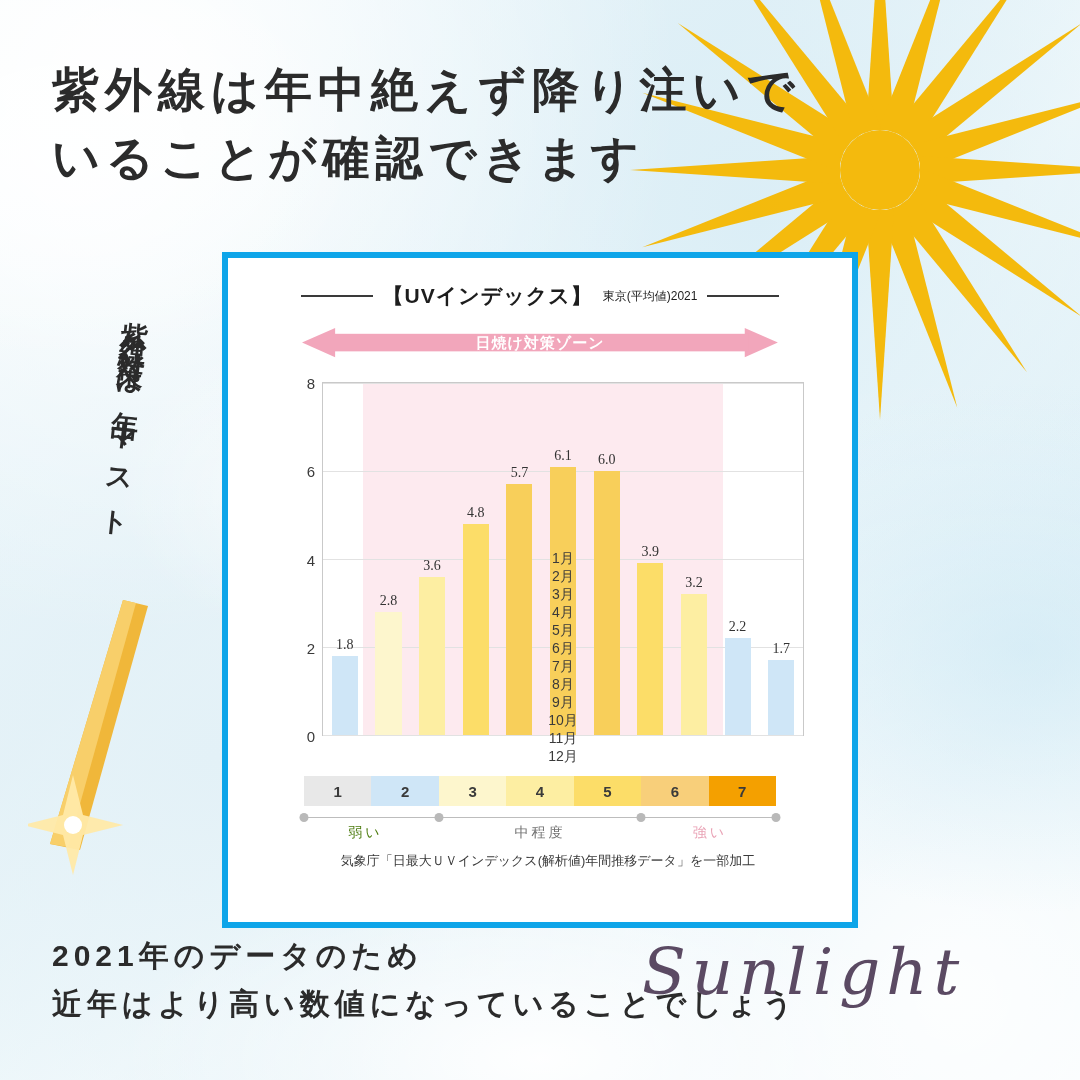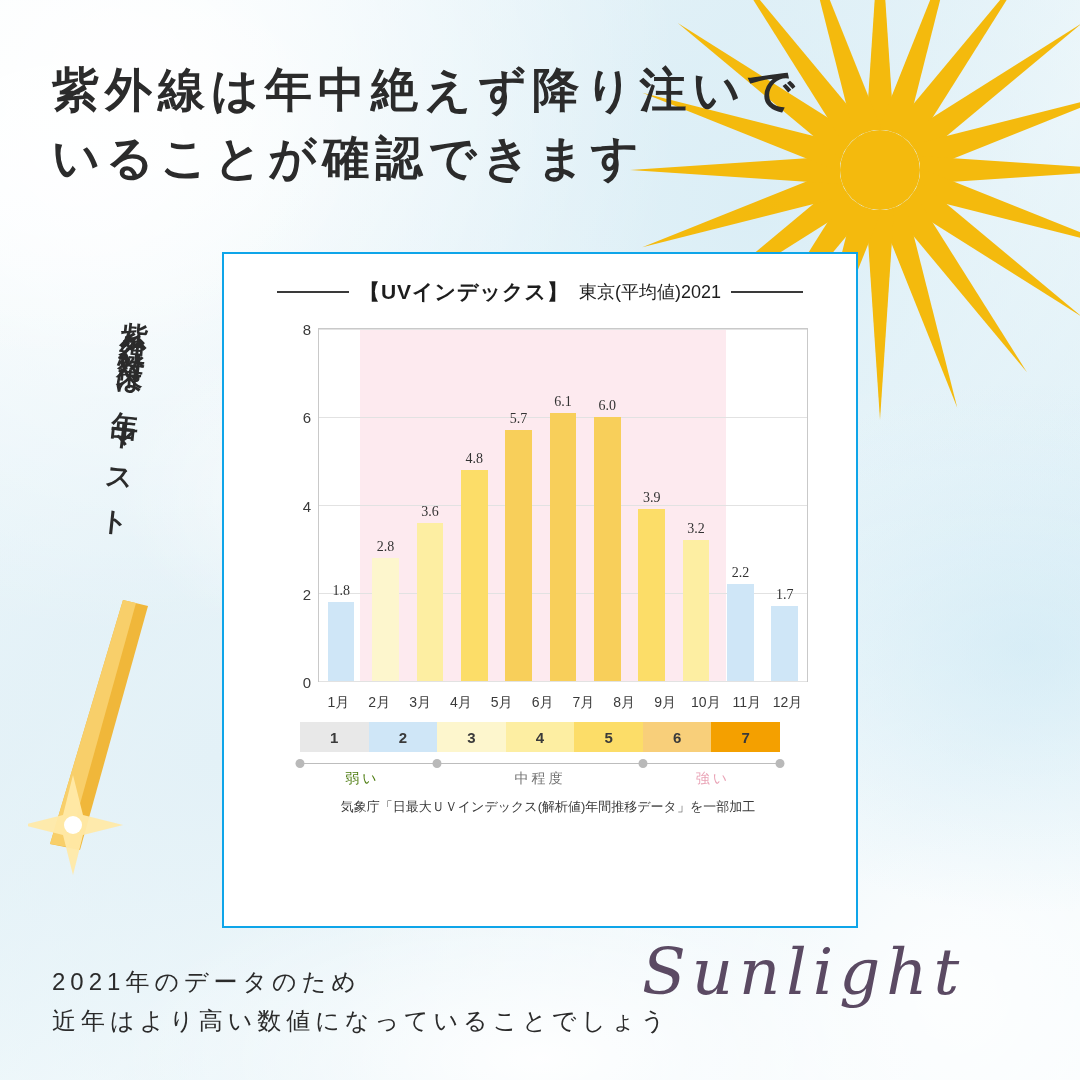--- a/index.html
+++ b/index.html
@@ -35,57 +35,57 @@
     position:absolute; left:120px; top:300px;
     writing-mode:vertical-rl; text-orientation:upright;
     font-size:27px; font-weight:bold; color:#2b2b2b; letter-spacing:10px;
     transform:rotate(6deg); transform-origin:top center;
   }
 
   .ribbon { position:absolute; left:28px; top:600px; width:150px; height:280px; pointer-events:none; }
 
   .card {
     position:absolute; left:222px; top:252px; width:636px; height:676px;
-    background:#ffffff; border:2px solid #0ea5e9;
+    background:#ffffff; border:6px solid #0ea5e9;
   }
   .card-title { display:flex; align-items:center; justify-content:center; gap:10px; margin-top:24px; }
   .rule { width:72px; height:2px; background:#3a3a3a; }
   .ttl-main { font-size:21px; font-weight:bold; color:#1d1d1d; letter-spacing:1px; }
-  .ttl-sub { font-size:18px; color:#1d1d1d; }
+  .ttl-sub { font-size:12px; color:#1d1d1d; }
 
   .zone-bar { position:relative; margin:16px 74px 0 74px; height:34px; }
   .zone-arrow { position:absolute; inset:0; }
   .zone-label {
     position:absolute; inset:0; display:flex; align-items:center; justify-content:center;
     font-size:15px; color:#ffffff; font-weight:bold; letter-spacing:1px;
   }
 
   .plot { position:relative; margin:14px 34px 0 34px; height:400px; }
   .plot-inner { position:absolute; left:60px; right:14px; top:8px; bottom:38px; border:1px solid #c9c9c9; background:#fff; }
   .pink-band { position:absolute; top:0; bottom:0; background:#fdeaef; }
   .gridline { position:absolute; left:0; right:0; height:1px; background:#e2e2e2; }
   .ytick { position:absolute; right:calc(100% + 8px); transform:translateY(-50%); font-size:15px; color:#3a3a3a; }
   .bars { position:absolute; inset:0; display:flex; align-items:flex-end; }
   .bar-cell { flex:1; height:100%; display:flex; flex-direction:column; justify-content:flex-end; align-items:center; position:relative; }
   .bar { width:60%; }
   .bar-val { position:absolute; font-size:14px; color:#333;font-family:Liberation Serif, serif; }
-  .xticks { position:absolute; left:60px; right:14px; bottom:8px; display:flex; }
+  .xticks { position:absolute; left:60px; right:14px; bottom:8px; display:flex;flex-direction:column; }
   .xtick { flex:1; text-align:center; font-size:14px; color:#3a3a3a; }
 
   .scale { display:flex; margin:2px 76px 0 76px; height:30px; }
   .scale-seg { flex:1; display:flex; align-items:center; justify-content:center; font-size:15px; font-weight:bold; color:#3a3a3a; }
 
   .scale-axis { position:relative; margin:6px 76px 0 76px; height:26px; }
   .axis-line { position:absolute; top:5px; left:0; right:0; height:1px; background:#bdbdbd; }
   .axis-dot { position:absolute; top:1px; width:9px; height:9px; border-radius:50%; background:#b9b9b9; transform:translateX(-50%); }
   .axis-lab { position:absolute; top:12px; transform:translateX(-50%); font-size:14px; letter-spacing:3px; }
 
   .source { text-align:center; font-size:13px; color:#3a3a3a; margin-top:14px;padding-left:16px; }
 
-  .footer { position:absolute; left:52px; bottom:40px; width:900px; font-size:24px; font-weight:normal; color:#2b2b2b; letter-spacing:5px; line-height:1.6; }
+  .footer { position:absolute; left:52px; bottom:52px; width:900px; font-size:30px; font-weight:bold; color:#2b2b2b; letter-spacing:5px; line-height:1.6; }
   .script { position:absolute; right:18px; bottom:44px; width:440px; height:120px; pointer-events:none; }
 </style>
 </head>
 <body>
 
 <div class="wash"></div>
 
 <svg class="sun" viewBox="0 0 560 560">
   <g fill="#f5b700" opacity="0.95">
     <g transform="translate(300,250)">
@@ -129,20 +129,28 @@
 
 <div class="card">
 
   <div class="card-title">
     <span class="rule"></span>
     <span class="ttl-main">【UVインデックス】</span>
     <span class="ttl-sub">東京(平均値)2021</span>
     <span class="rule"></span>
   </div>
 
+  <div class="zone-bar">
+    <svg class="zone-arrow" viewBox="0 0 488 34" preserveAspectRatio="none">
+      <polygon points="0,17 34,2 34,32" fill="#f2a6bb"></polygon>
+      <polygon points="488,17 454,2 454,32" fill="#f2a6bb"></polygon>
+      <rect x="30" y="8" width="428" height="18" fill="#f2a6bb"></rect>
+    </svg>
+    <div class="zone-label">日焼け対策ゾーン</div>
+  </div>
 
   <div class="plot">
     <div class="plot-inner">
       <div class="pink-band" id="pinkband" style="left: 8.33333%; width: 75%; background: rgb(253, 234, 239);"></div>
       <div id="grid">
           <div class="gridline" style="top: 100%;">
             <div class="ytick" style="top: 100%;">0</div>
           </div>
           <div class="gridline" style="top: 75%;">
             <div class="ytick" style="top: 75%;">2</div>

